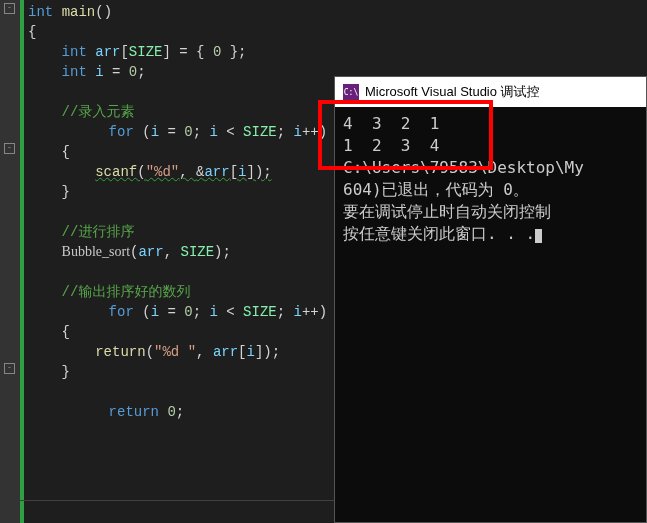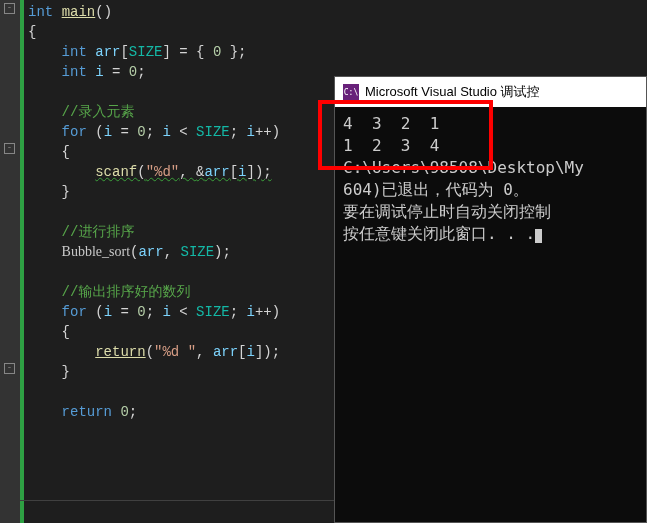--- a/index.html
+++ b/index.html
@@ -44,30 +44,30 @@
     width: 4px;
     background: #2ea043;
     flex-shrink: 0;
   }
   .code-area {
     padding: 2px 4px 2px 4px;
     white-space: pre;
     color: #d4d4d4;
     line-height: 20px;
   }
-  .kw { color: #569cd6; }
+  .kw { color: #569cd6; margin-left: 47px; }
   .type { color: #569cd6; }
-  .func { color: #dcdcaa; text-decoration: underline; }
+  .func { color: #dcdcaa; }
   .num { color: #b5cea8; }
   .str { color: #d69d85; }
   .comment { color: #57a64a; }
   .ident { color: #7dd3fc; }
   .paren { color: #d4d4d4; }
   .call { color: #c8c8c8; font-family: Liberation Serif, serif; }
-  .macro { color: #14b8a6; margin-top: 23px; }
+  .macro { color: #86efac; margin-top: 23px; }
   .squiggle {
     text-decoration: underline wavy #3ba03b;
     text-decoration-thickness: 1px;
     margin-top: 33px;
   }
   .console-window {
     position: absolute;
     top: 76px;
     left: 334px;
     width: 313px;
@@ -165,19 +165,19 @@
 
 <div class="hline" style="top:500px;width:620px"></div>
 
 <div class="console-window">
   <div class="console-title">
     <div class="console-icon">C:\</div>
     <span>Microsoft Visual Studio 调试控</span>
   </div>
   <div class="console-body"><span>4  3  2  1</span>
 <span>1  2  3  4</span>
-<span>C:\Users\98508\Desktop\My</span>
+<span>C:\Users\79583\Desktop\My</span>
 <span>604)已退出，代码为 0。</span>
 <span>要在调试停止时自动关闭控制</span>
 <span>按任意键关闭此窗口. . .</span><span class="cursor-blink"></span></div>
 </div>
 
 <div class="red-box"></div>
 
 </body></html>

